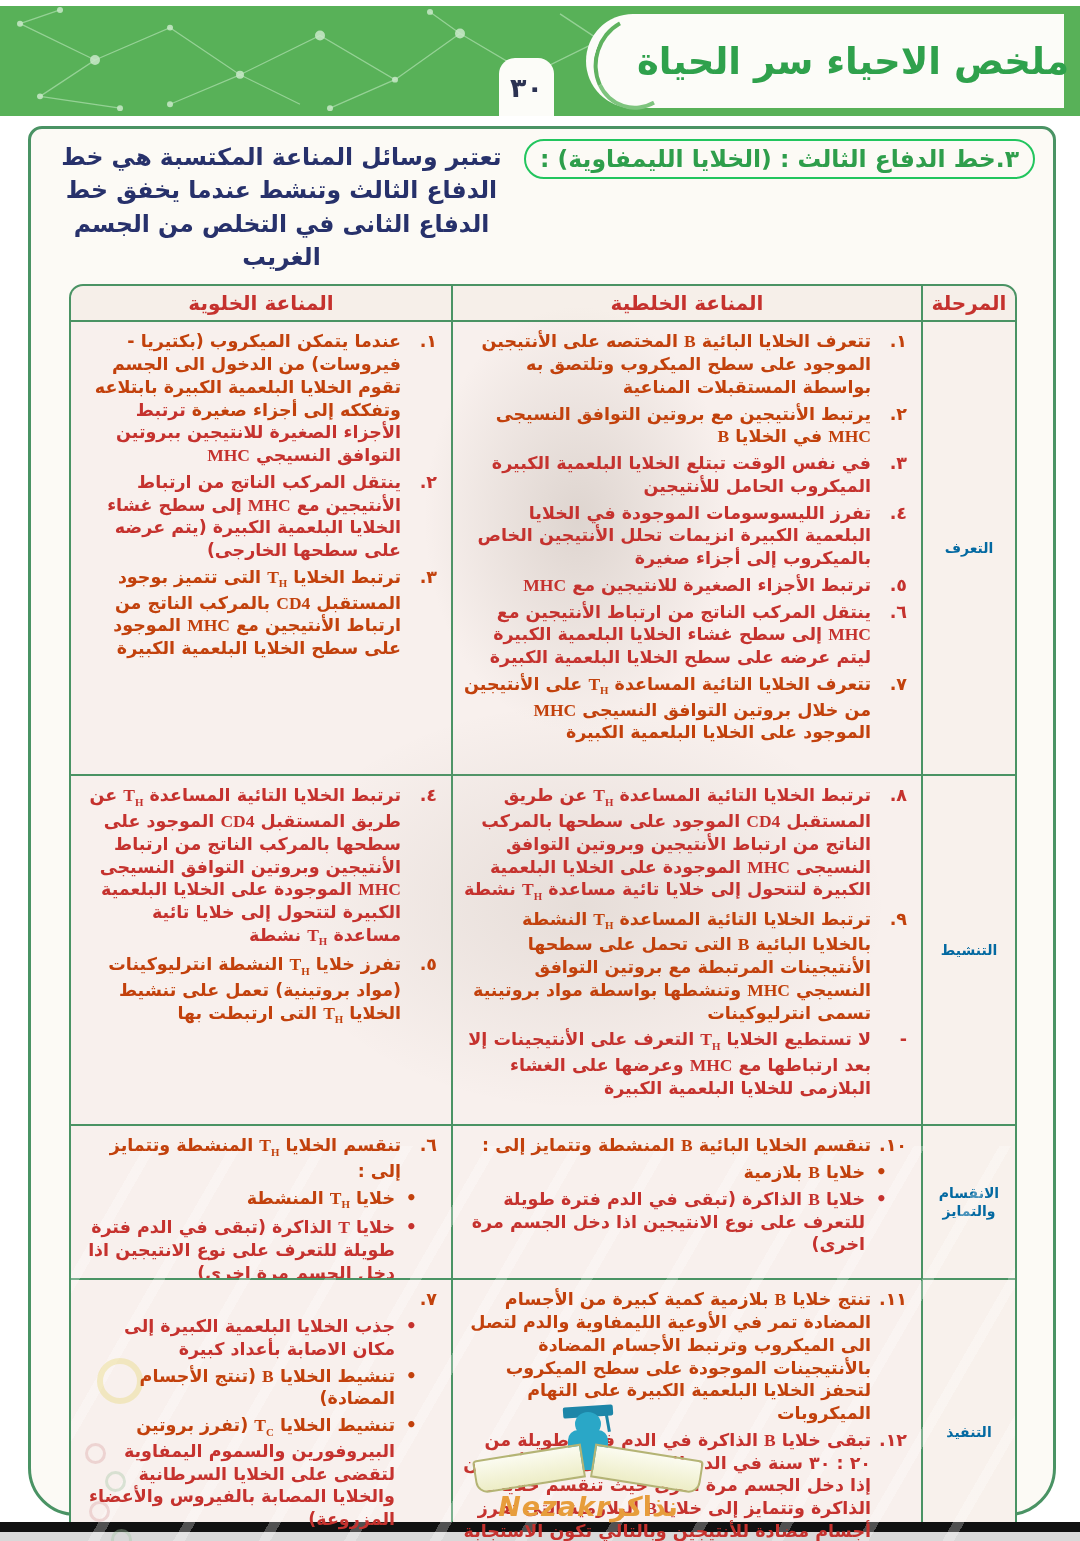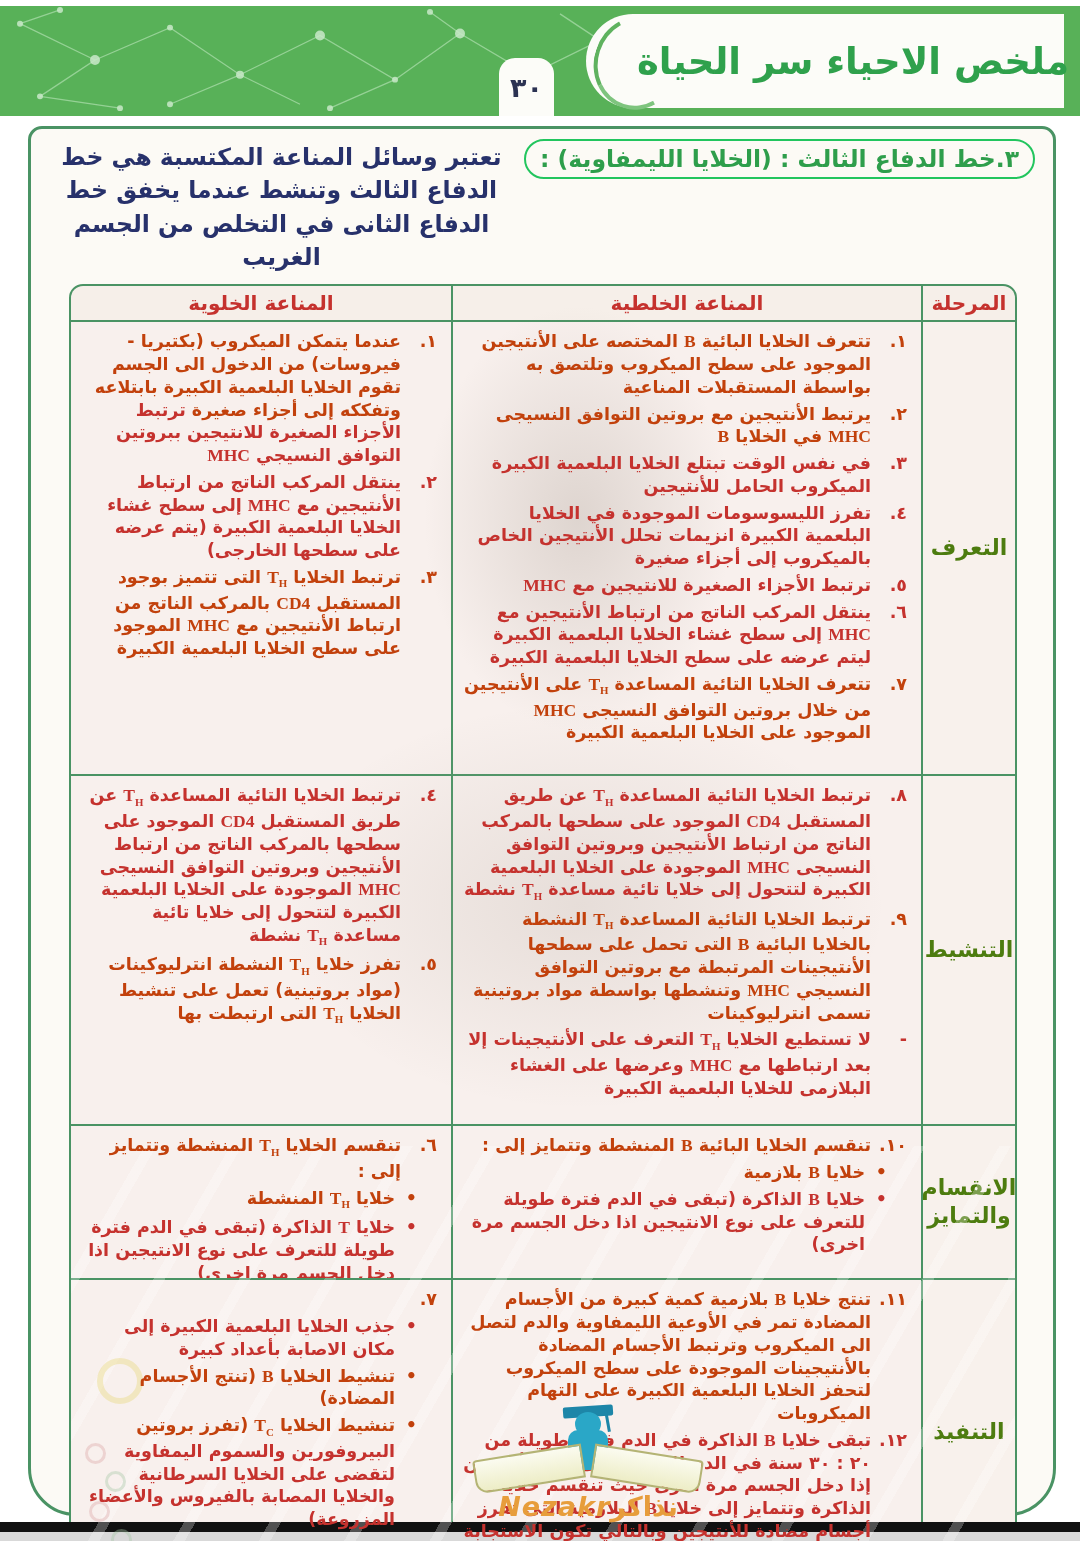--- a/index.html
+++ b/index.html
@@ -63,21 +63,21 @@
     grid-template-columns:92px 468px 1fr;
     grid-template-rows:34px 452px 348px 152px 1fr;
     gap:2px;
   }
   .hcell{
     background:#f6efe9;display:flex;align-items:center;justify-content:center;
     color:#c5322e;font-size:20px;font-weight:bold;
   }
   .stagecell{
     background:#f8f1ec;display:flex;align-items:center;justify-content:center;
-    color:#4d7c0f;font-size:22px;font-weight:bold;text-align:center;line-height:1.3;
+    color:#0369a1;font-size:14px;font-weight:bold;text-align:center;line-height:1.3;
     padding:4px;
   }
   .bodycell{background:#f8f0ed;overflow:hidden;}
   .cellwrap{
     position:relative;z-index:3;height:100%;box-sizing:border-box;
     padding:8px 14px 4px 10px;overflow:hidden;
   }
   .item{display:flex;margin-bottom:4px;line-height:1.3;font-size:17.5px;font-weight:bold;}
   .mk{flex:0 0 34px;text-align:right;padding-left:2px;}
   .item.indent{padding-right:20px;}

